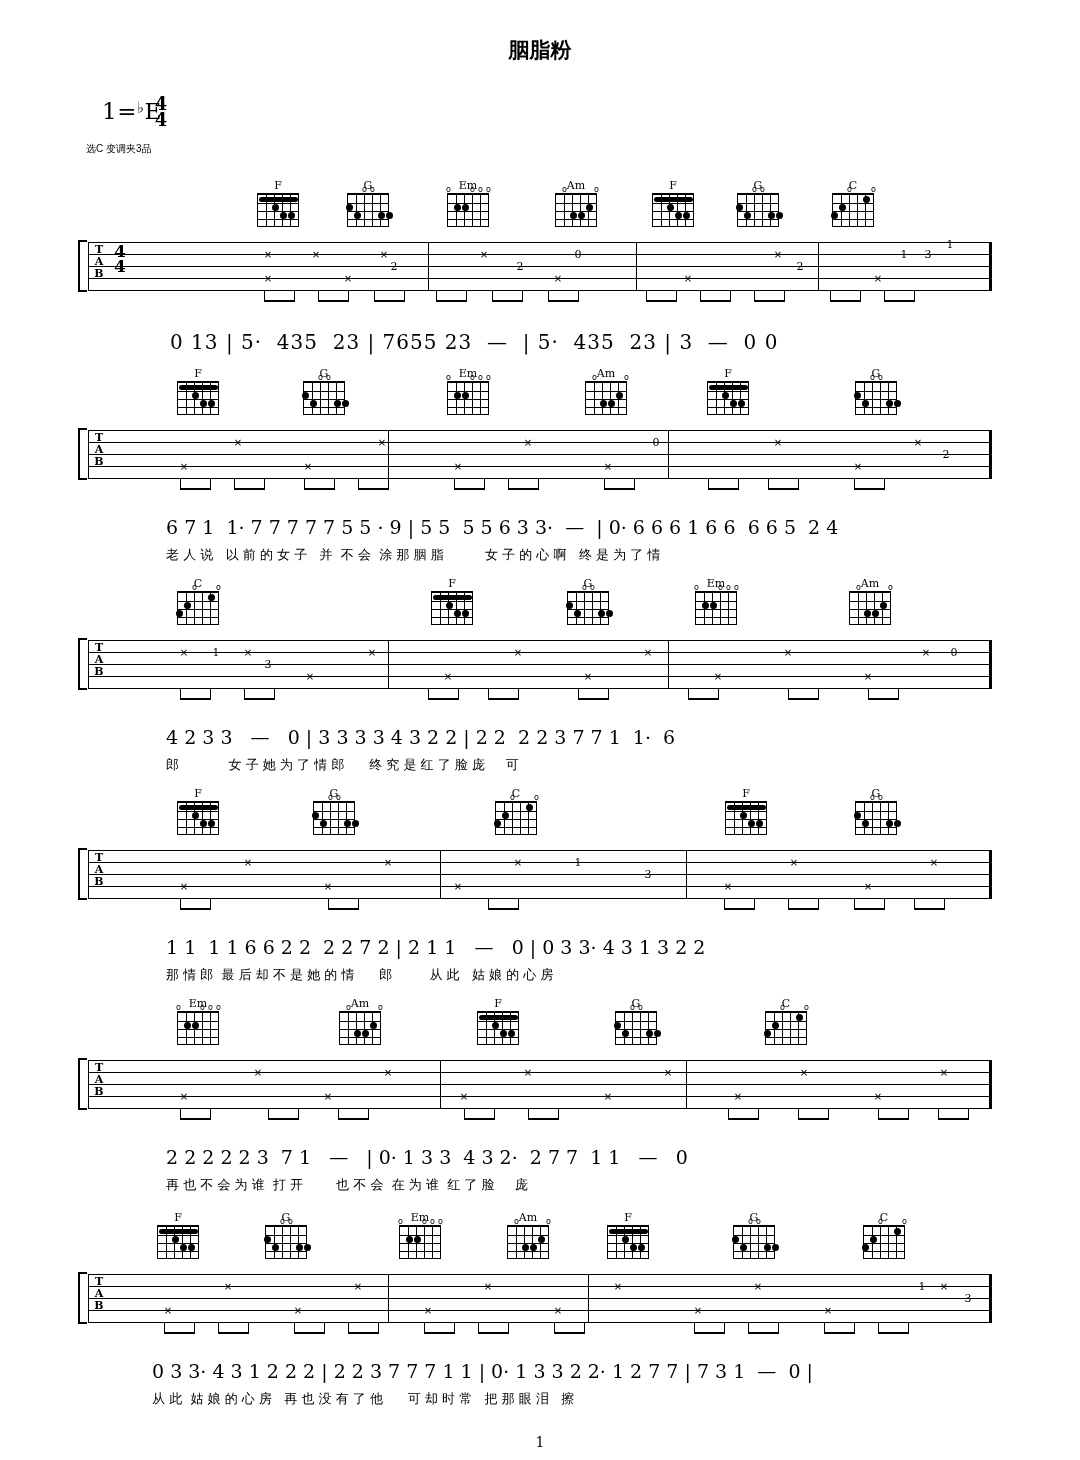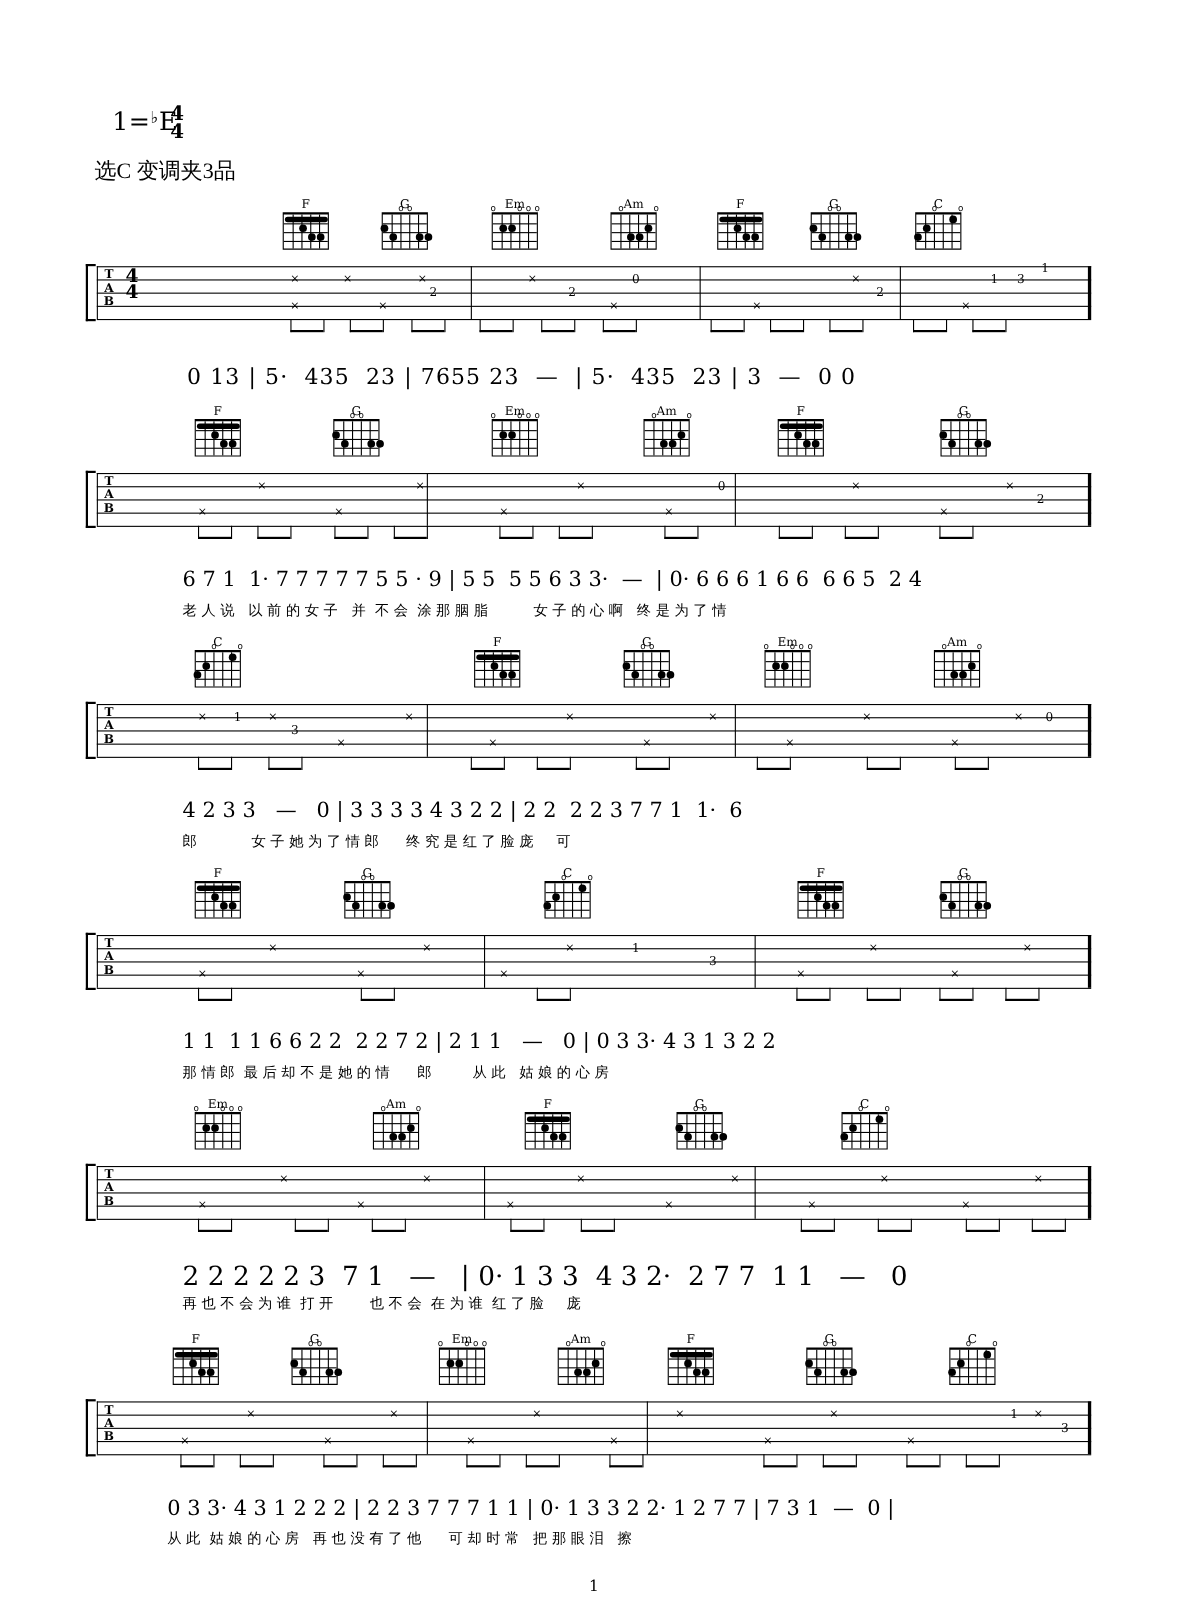--- a/index.html
+++ b/index.html
@@ -31,21 +31,21 @@
   }
   .keysig .flat { font-size:15px; vertical-align:6px; }
   .timesig {
     position:absolute; top:96px; left:148px;
     width:26px; text-align:center;
     font-family:"DejaVu Serif", serif; font-size:18px; font-weight:bold;
     line-height:16px;
   }
   .capo {
     position:absolute; top:142px; left:86px;
-    font-size:20px; font-family:Liberation Serif, serif;
+    font-size:10px; font-family:Liberation Sans, sans-serif;
   }
   .pagenum {
     position:absolute; bottom:10px; left:0; width:1080px;
     text-align:center; font-size:14px;
     font-family:"DejaVu Serif", serif;
   }
 
   
   .system { position:absolute; left:0; width:1080px; }
 
@@ -119,20 +119,21 @@
     position:absolute; left:0; width:1080px;
     font-family:"DejaVu Sans", sans-serif;
     font-size:13px; white-space:pre;
   }
 </style>
 </head>
 <body>
 
 <div class="sheet">
 
+  <div class="title">胭脂粉</div>
 
   <div class="keysig">
     <span>1=</span><span class="flat">♭</span><span>E</span>
   </div>
   <div class="timesig">
     <div>4</div>
     <div style="border-top:0;">4</div>
   </div>
   <div class="capo">选C 变调夹3品</div>
 
@@ -944,21 +945,21 @@
       <div class="stem" style="left:740px; top:48px; height:12px;"></div>
       <div class="beam" style="left:710px; top:58px; width:30px;"></div>
       <div class="stem" style="left:790px; top:48px; height:12px;"></div>
       <div class="stem" style="left:820px; top:48px; height:12px;"></div>
       <div class="beam" style="left:790px; top:58px; width:30px;"></div>
       <div class="stem" style="left:850px; top:48px; height:12px;"></div>
       <div class="stem" style="left:880px; top:48px; height:12px;"></div>
       <div class="beam" style="left:850px; top:58px; width:30px;"></div>
     </div>
 
-    <div class="jianpu" style="top:148px; left:166px; width:900px; font-size:24px;">2 2 2 2 2 3  7 1   —   | 0· 1 3 3  4 3 2·  2 7 7  1 1   —   0</div>
+    <div class="jianpu" style="top:148px; left:166px; width:900px; font-size:19px;">2 2 2 2 2 3  7 1   —   | 0· 1 3 3  4 3 2·  2 7 7  1 1   —   0</div>
     <div class="lyrics" style="top:178px; left:166px; width:900px;">再 也 不 会 为 谁  打 开        也 不 会  在 为 谁  红 了 脸     庞</div>
   </div>
 
   <div class="system" style="top:1212px;">
     <div class="chordrow">
       <div class="chord" style="left:150px;">
         <div class="cname">F</div>
         <div class="grid">
           <div class="v" style="left:8px"></div>
             <div class="v" style="left:16px"></div>

